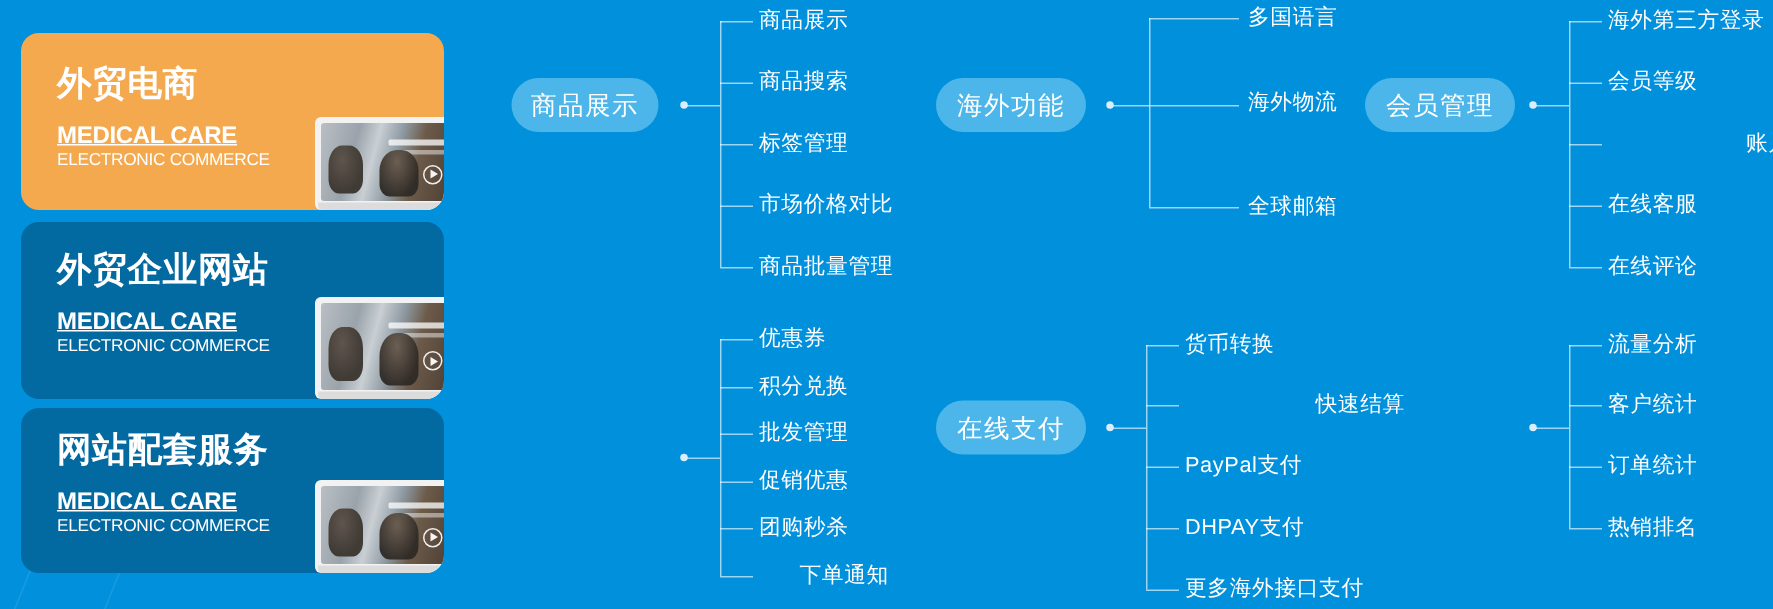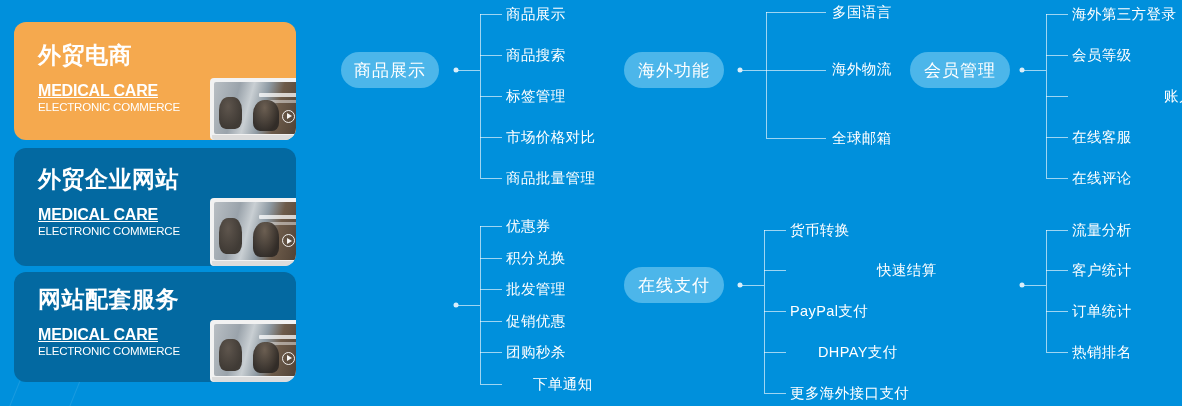--- a/index.html
+++ b/index.html
@@ -282,21 +282,21 @@
   <div class="hline" style="left:742px; top:285px; width:22px;"></div>
   <div class="vline" style="left:764px; top:230px; height:163px;"></div>
   <div class="hline" style="left:764px; top:230px; width:22px;"></div>
   <div class="hline" style="left:764px; top:270px; width:22px;"></div>
   <div class="hline" style="left:764px; top:311px; width:22px;"></div>
   <div class="hline" style="left:764px; top:352px; width:22px;"></div>
   <div class="hline" style="left:764px; top:393px; width:22px;"></div>
   <div class="leaf" style="left:790px; top:230px;">货币转换</div>
   <div class="leaf" style="left:829px; top:270px;margin-left:48px;">快速结算</div>
   <div class="leaf" style="left:790px; top:311px;">PayPal支付</div>
-  <div class="leaf" style="left:790px; top:352px;margin-left:28px;">DHPAY支付</div>
+  <div class="leaf" style="left:790px; top:352px;">DHPAY支付</div>
   <div class="leaf" style="left:790px; top:393px;">更多海外接口支付</div>
 
   <div class="conn-dot" style="left:1022px; top:285px;"></div>
   <div class="hline" style="left:1024px; top:285px; width:22px;"></div>
   <div class="vline" style="left:1046px; top:230px; height:122px;"></div>
   <div class="hline" style="left:1046px; top:230px; width:22px;"></div>
   <div class="hline" style="left:1046px; top:270px; width:22px;"></div>
   <div class="hline" style="left:1046px; top:311px; width:22px;"></div>
   <div class="hline" style="left:1046px; top:352px; width:22px;"></div>
   <div class="leaf" style="left:1072px; top:230px;">流量分析</div>

